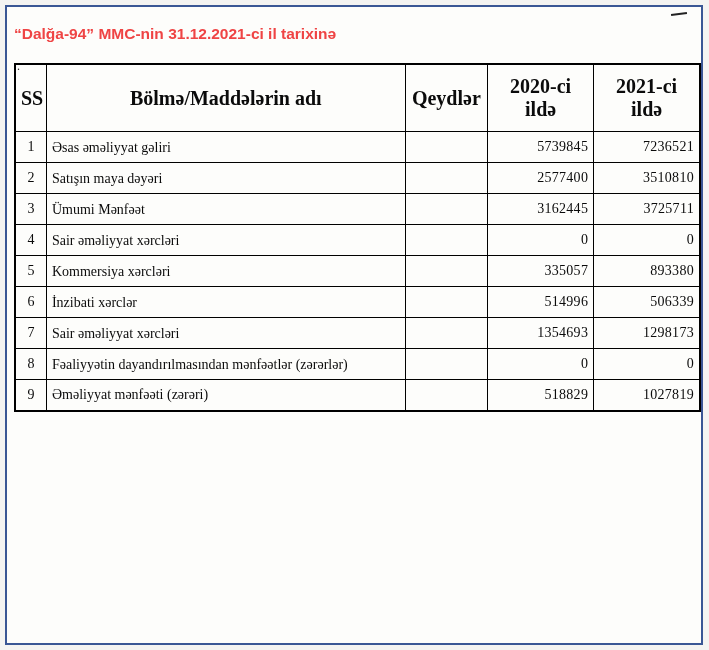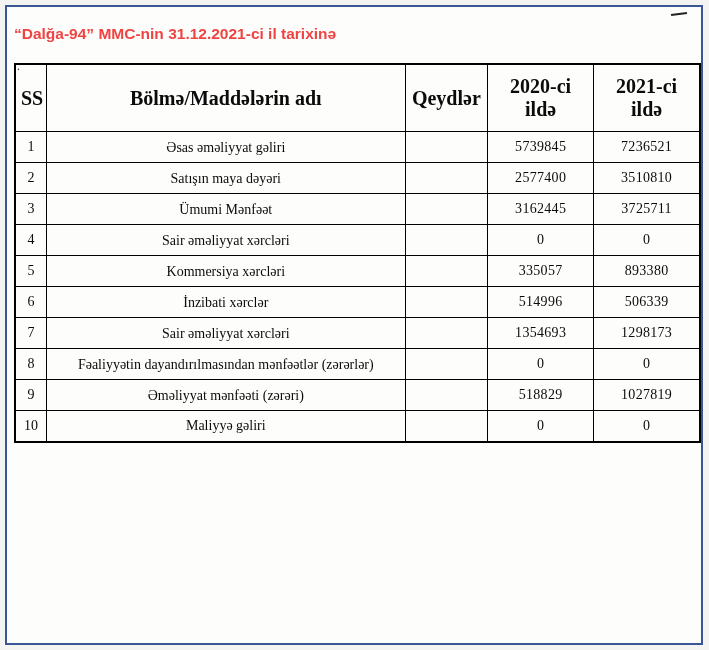--- a/index.html
+++ b/index.html
@@ -60,23 +60,23 @@
   table.pl td {
     font-size: 14px;
     padding: 4px 5px;
     height: 31px;
   }
   .col-ss   { width: 29px; }
   .col-name { width: 331px; }
   .col-notes{ width: 76px; }
   .col-val  { width: 98px; }
   td.c-ss   { text-align: center; font-size: 13.5px; }
-  td.c-name { text-align: center; line-height: 17px; }
+  td.c-name { text-align: left; line-height: 17px; }
   td.c-notes{ }
-  td.c-val  { text-align: center; font-size: 13.5px; letter-spacing: 0.3px; }
+  td.c-val  { text-align: right; font-size: 13.5px; letter-spacing: 0.3px; }
 </style>
 </head>
 <body>
 
 <div class="frame">
   <div class="artifact-tr"></div>
   <div class="artifact-dot">.</div>
 
   <div class="title">
     <div>“Dalğa-94” MMC-nin 31.12.2021-ci il tarixinə</div>
@@ -156,22 +156,15 @@
         <td class="c-val">0</td>
         <td class="c-val">0</td>
       </tr>
       <tr>
         <td class="c-ss">9</td>
         <td class="c-name">Əməliyyat mənfəəti (zərəri)</td>
         <td class="c-notes"></td>
         <td class="c-val">518829</td>
         <td class="c-val">1027819</td>
       </tr>
-      <tr>
-        <td class="c-ss">10</td>
-        <td class="c-name">Maliyyə gəliri</td>
-        <td class="c-notes"></td>
-        <td class="c-val">0</td>
-        <td class="c-val">0</td>
-      </tr>
     </tbody>
   </table>
 </div>
 
 </body></html>

